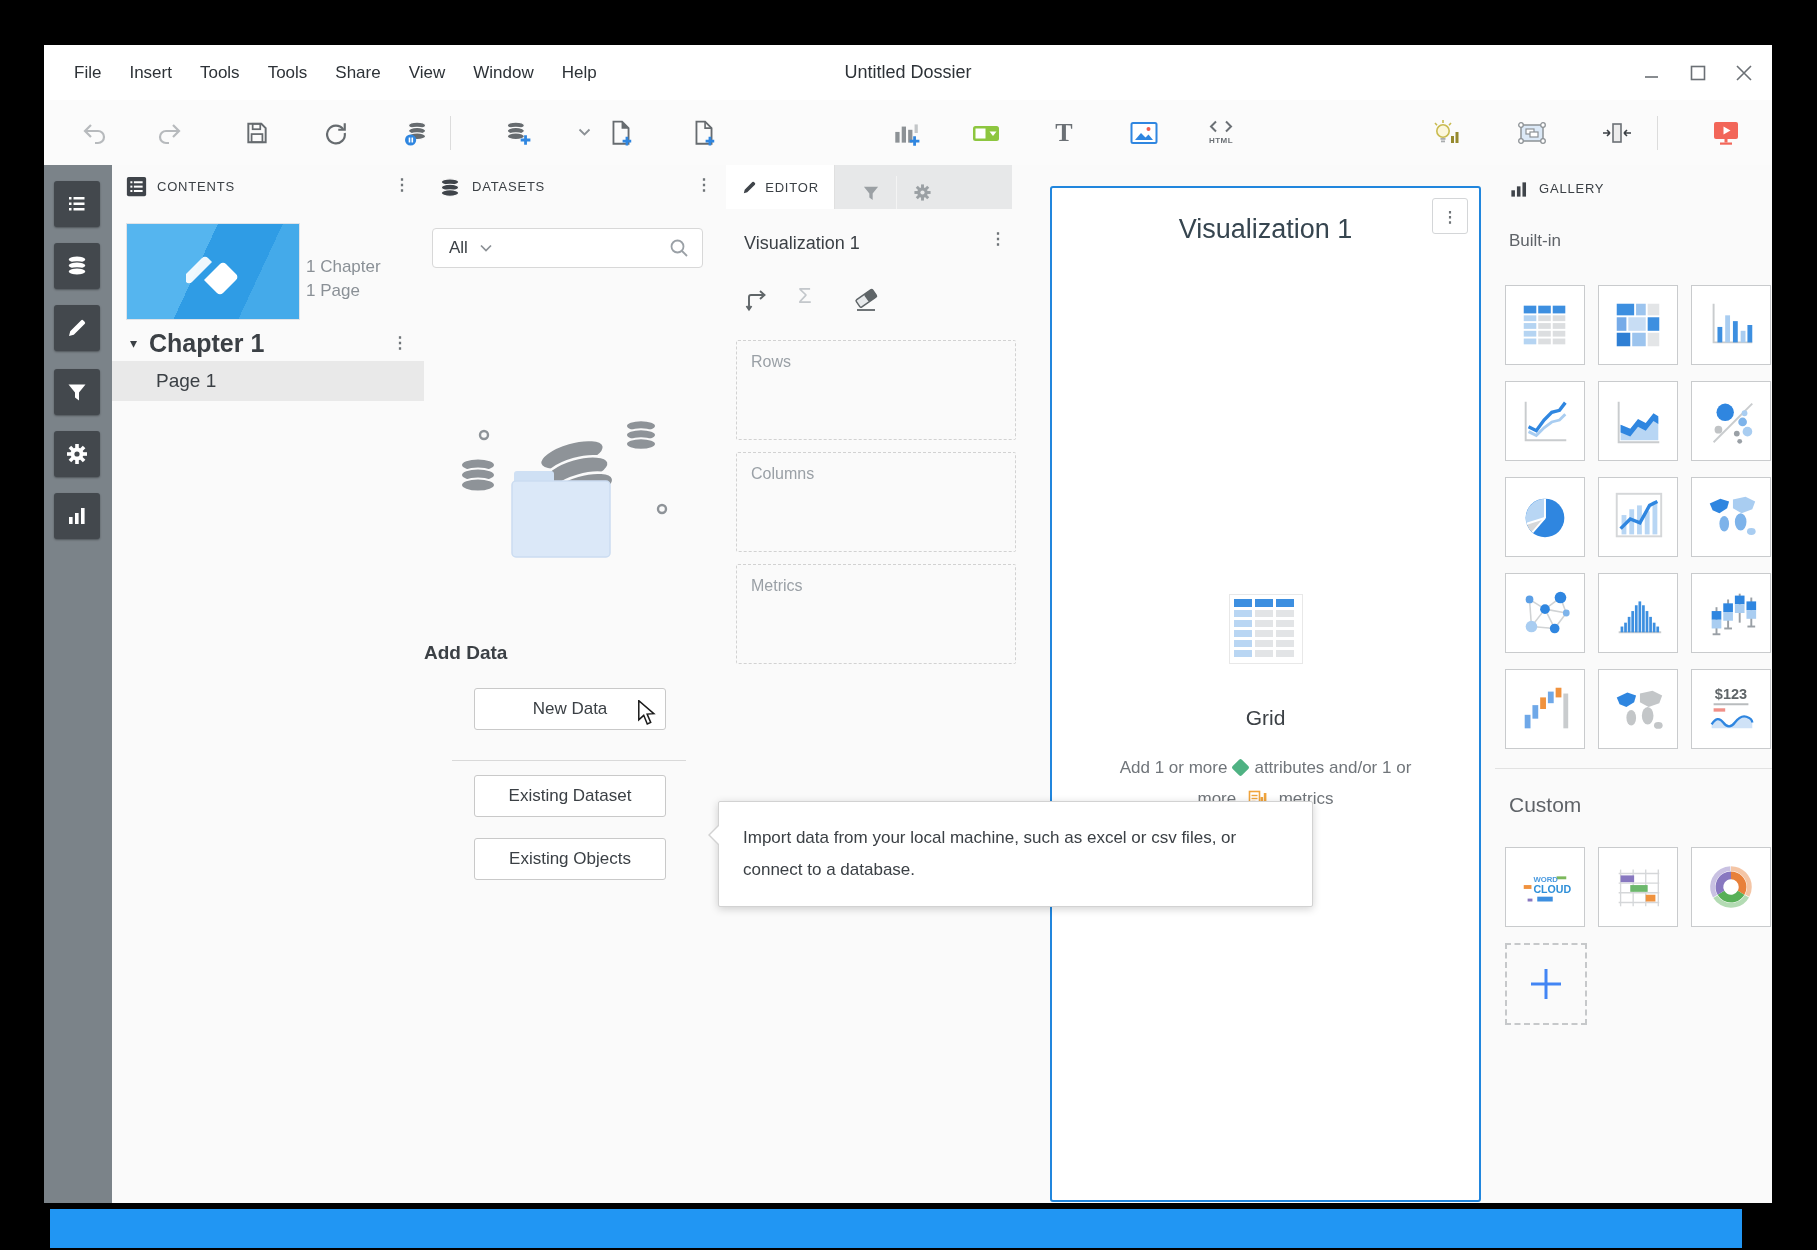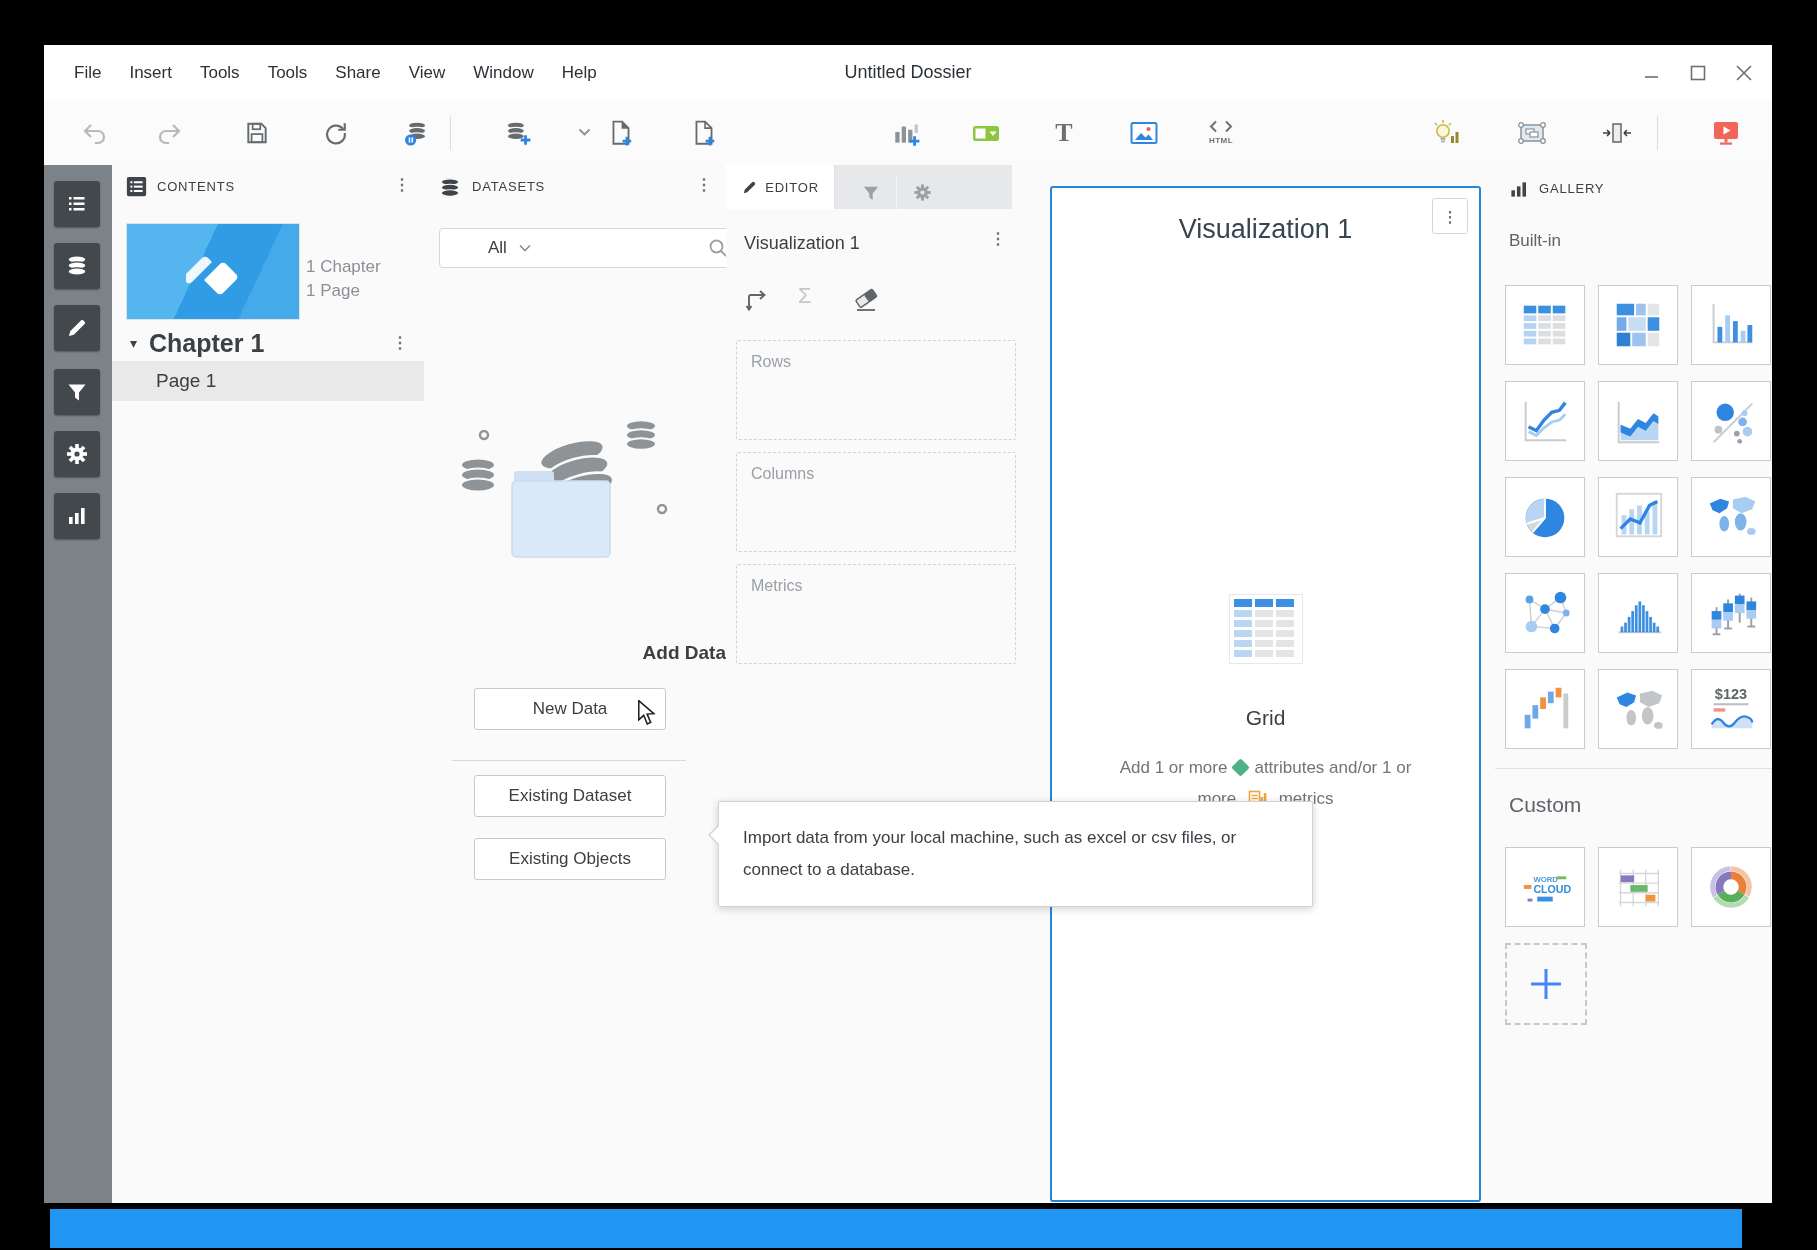--- a/index.html
+++ b/index.html
@@ -30,22 +30,22 @@
   #editorP{left:682px;top:0;width:306px;height:100%;background:#fafafa;border-right:1px solid #e3e3e3;}
   #canvasP{left:988px;top:0;width:463px;height:100%;background:#fafafa;border-right:1px solid #e3e3e3;}
   #galleryP{left:1451px;top:0;width:277px;height:100%;background:#fafafa;}
   
   #thumb{left:14px;top:58px;width:172px;height:95px;border:1px solid #dfe3e8;
     background:linear-gradient(115deg,#55b5ef 0%,#55b5ef 42%,#2f9ce5 42%,#2f9ce5 72%,#44aaea 72%);}
   .thumbline{font-size:17px;color:#8a9096;line-height:27px;}
   #chapRow{left:0;top:160px;width:100%;height:36px;display:flex;align-items:center;}
   #pageRow{left:0;top:196px;width:100%;height:40px;background:#e9e9e9;display:flex;align-items:center;}
   
-  #searchbox{left:15px;top:63px;width:269px;height:38px;background:#fff;border:1px solid #d8d8d8;
-    border-radius:4px;display:flex;align-items:center;padding-left:32px;}
+  #searchbox{left:8px;top:63px;width:269px;height:38px;background:#fff;border:1px solid #d8d8d8;
+    border-radius:4px;display:flex;align-items:center;}
   .btn{left:50px;width:190px;height:40px;background:#fff;border:1px solid #c9c9c9;border-radius:3px;
     display:flex;align-items:center;justify-content:center;font-size:17px;color:#3b4045;cursor:pointer;}
   #tabEditor{left:0;top:0;width:108px;height:44px;background:#fff;display:flex;align-items:center;
     justify-content:center;gap:7px;border-right:1px solid #e0e0e0;}
   #tabGray{left:108px;top:0;width:178px;height:44px;background:#e7e8e9;}
   .dz{left:10px;width:280px;height:100px;border:1px dashed #d2d2d2;border-radius:2px;box-sizing:border-box;
     padding:12px 14px;font-size:16px;color:#9aa0a6;}
   
   #vizpanel{left:18px;top:21px;width:427px;height:1012px;background:#fff;border:2px solid #2186dd;
     border-radius:3px;}
@@ -384,21 +384,21 @@
           <g transform="translate(118,42) rotate(-16)" fill="#8e9398" stroke="#fafafa" stroke-width="2.6">
               <ellipse cx="0" cy="0" rx="33" ry="12.5"></ellipse>
               <ellipse cx="0" cy="17" rx="33" ry="12.5"></ellipse>
               <ellipse cx="0" cy="34" rx="33" ry="12.5"></ellipse>
             </g>
           <rect x="60" y="58" width="40" height="16" rx="3" fill="#cfe0f4"></rect>
           <rect x="58" y="68" width="98" height="76" rx="4" fill="#dbe8f8" stroke="#cbdcf1" stroke-width="1.5"></rect>
         </svg>
       </div>
 
-      <div class="p" style="left:0;top:477px;width:100%;text-align:right;font-size:19px;font-weight:bold;color:#3b4045">Add Data</div>
+      <div class="p" style="left:0;top:477px;width:100%;text-align:left;font-size:19px;font-weight:bold;color:#3b4045">Add Data</div>
 
       <div class="p btn" style="top:523px">New Data</div>
       <div class="p" style="left:28px;top:595px;width:234px;height:1px;background:#d9d9d9"></div>
       <div class="p btn" style="top:610px">Existing Dataset</div>
       <div class="p btn" style="top:673px">Existing Objects</div>
     </div>
 
     <div class="p" id="editorP">
       <div class="p" id="tabGray">
         <div class="p" style="left:11px;top:11px;width:51px;height:33px;display:flex;align-items:center;justify-content:center;border-right:1px solid #f4f4f4">

